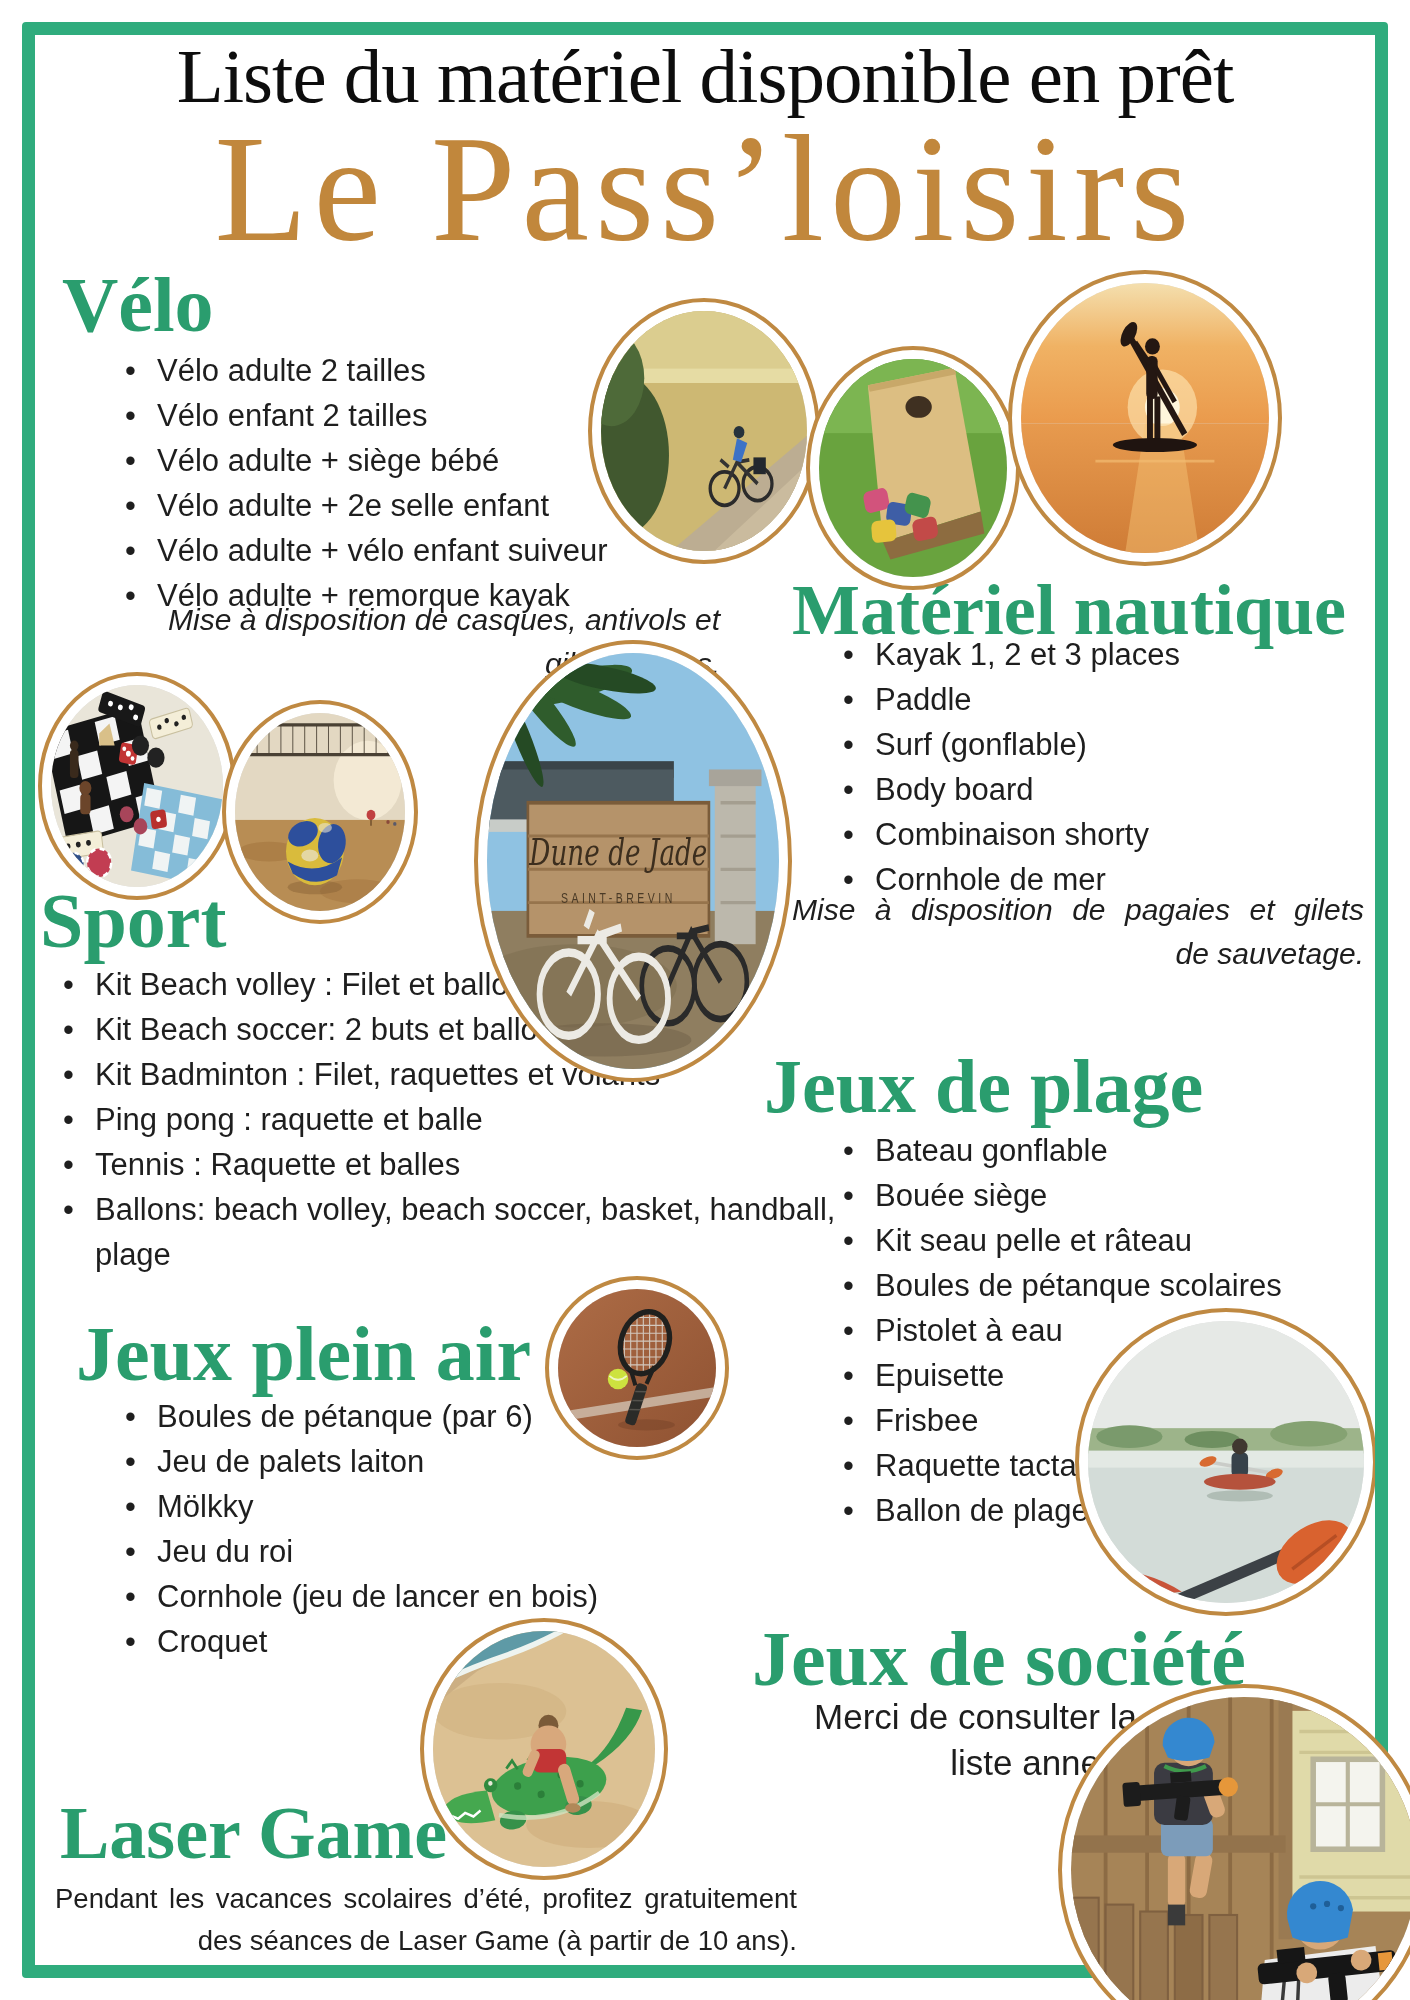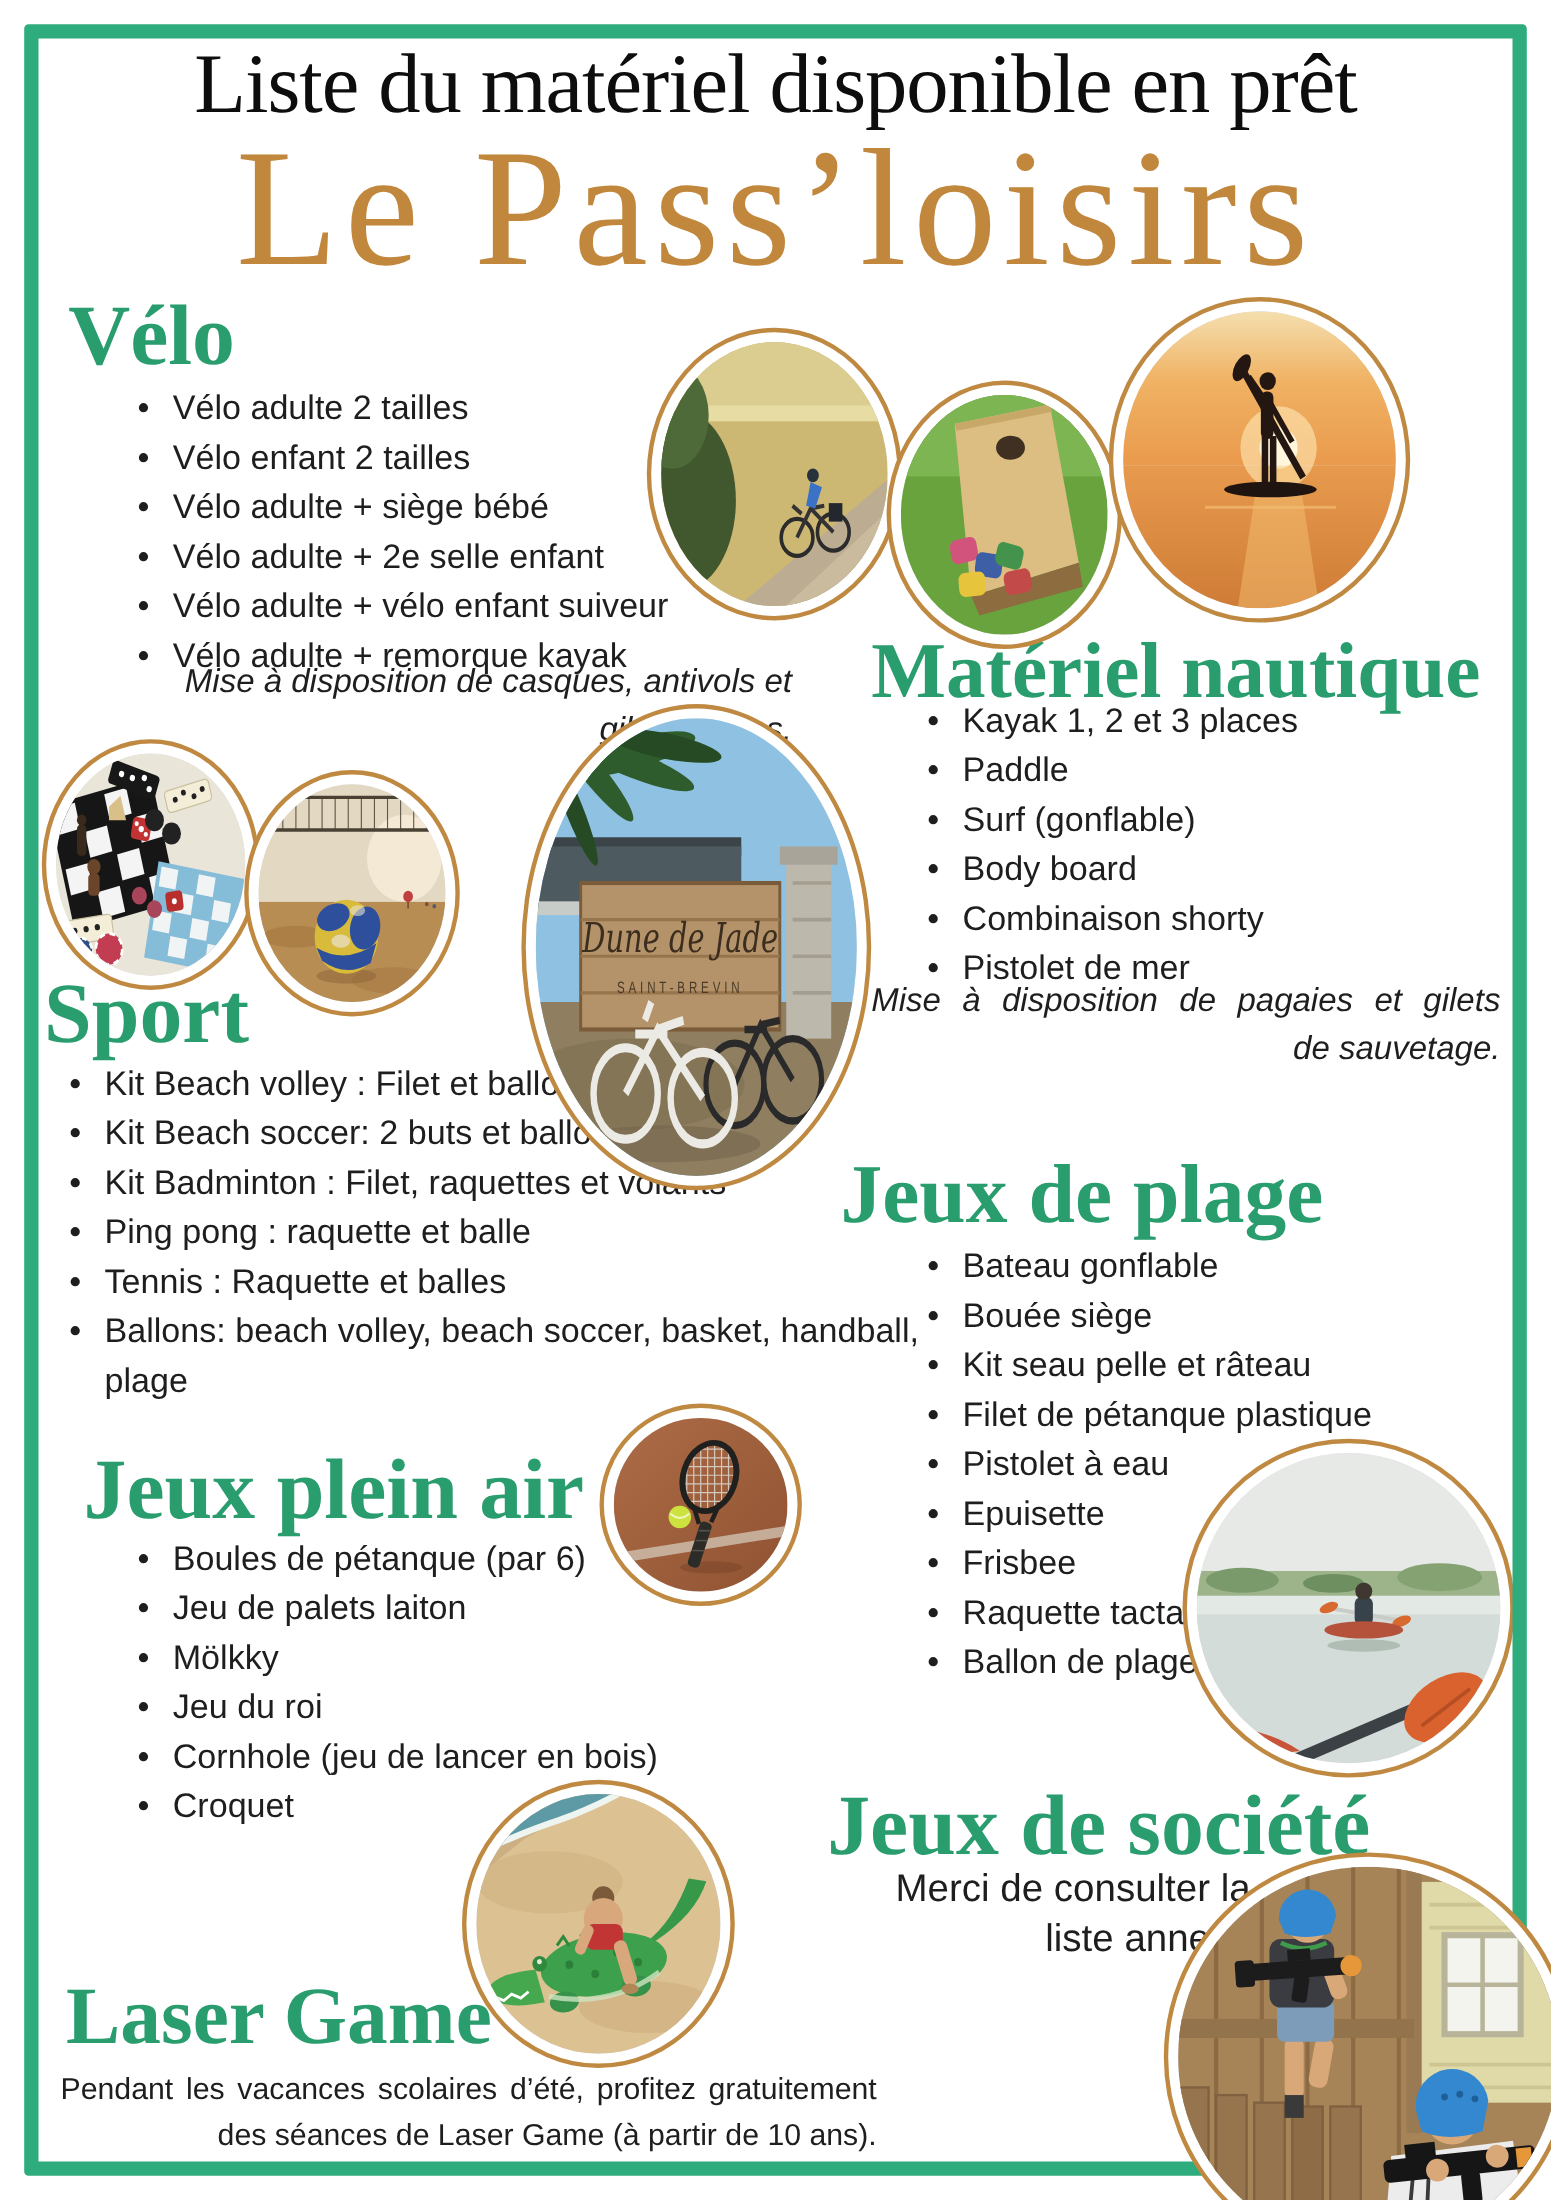--- a/index.html
+++ b/index.html
@@ -123,21 +123,21 @@
   </div>
     </div>
 
   <div class="h" style="left:792px;top:574px;font-size:72px;">Matériel nautique</div>
   <ul class="blist" style="left:838px;top:632px;width:540px;">
       <li>Kayak 1, 2 et 3 places</li>
       <li>Paddle</li>
       <li>Surf (gonflable)</li>
       <li>Body board</li>
       <li>Combinaison shorty</li>
-      <li>Pistolet de mer</li>
+      <li>Cornhole de mer</li>
     </ul>
   <ul class="note just" style="left:792px;top:888px;width:572px;">
       <li>Mise à disposition de pagaies et gilets</li>
       <li>de sauvetage.</li>
     </ul>
 
   <div class="photo" style="left:38px;top:672px;width:198px;height:228px;">
       <div class="ph">
     <svg viewBox="0 0 100 100" preserveAspectRatio="none">
       <rect width="100" height="100" fill="#e9e5d9"></rect>
@@ -282,21 +282,21 @@
       <li>Ping pong : raquette et balle</li>
       <li>Tennis : Raquette et balles</li>
       <li>Ballons: beach volley, beach soccer, basket, handball, plage</li>
     </ul>
 
   <div class="h" style="left:764px;top:1048px;font-size:76px;">Jeux de plage</div>
   <ul class="blist" style="left:838px;top:1128px;width:560px;">
       <li>Bateau gonflable</li>
       <li>Bouée siège</li>
       <li>Kit seau pelle et râteau</li>
-      <li>Filet de pétanque plastique</li>
+      <li>Boules de pétanque scolaires</li>
       <li>Pistolet à eau</li>
       <li>Epuisette</li>
       <li>Frisbee</li>
       <li>Raquette tactac</li>
       <li>Ballon de plage</li>
     </ul>
 
   <div class="h" style="left:76px;top:1315px;font-size:78px;">Jeux plein air</div>
   <ul class="blist" style="left:120px;top:1394px;width:560px;">
       <li>Boules de pétanque (par 6)</li>

